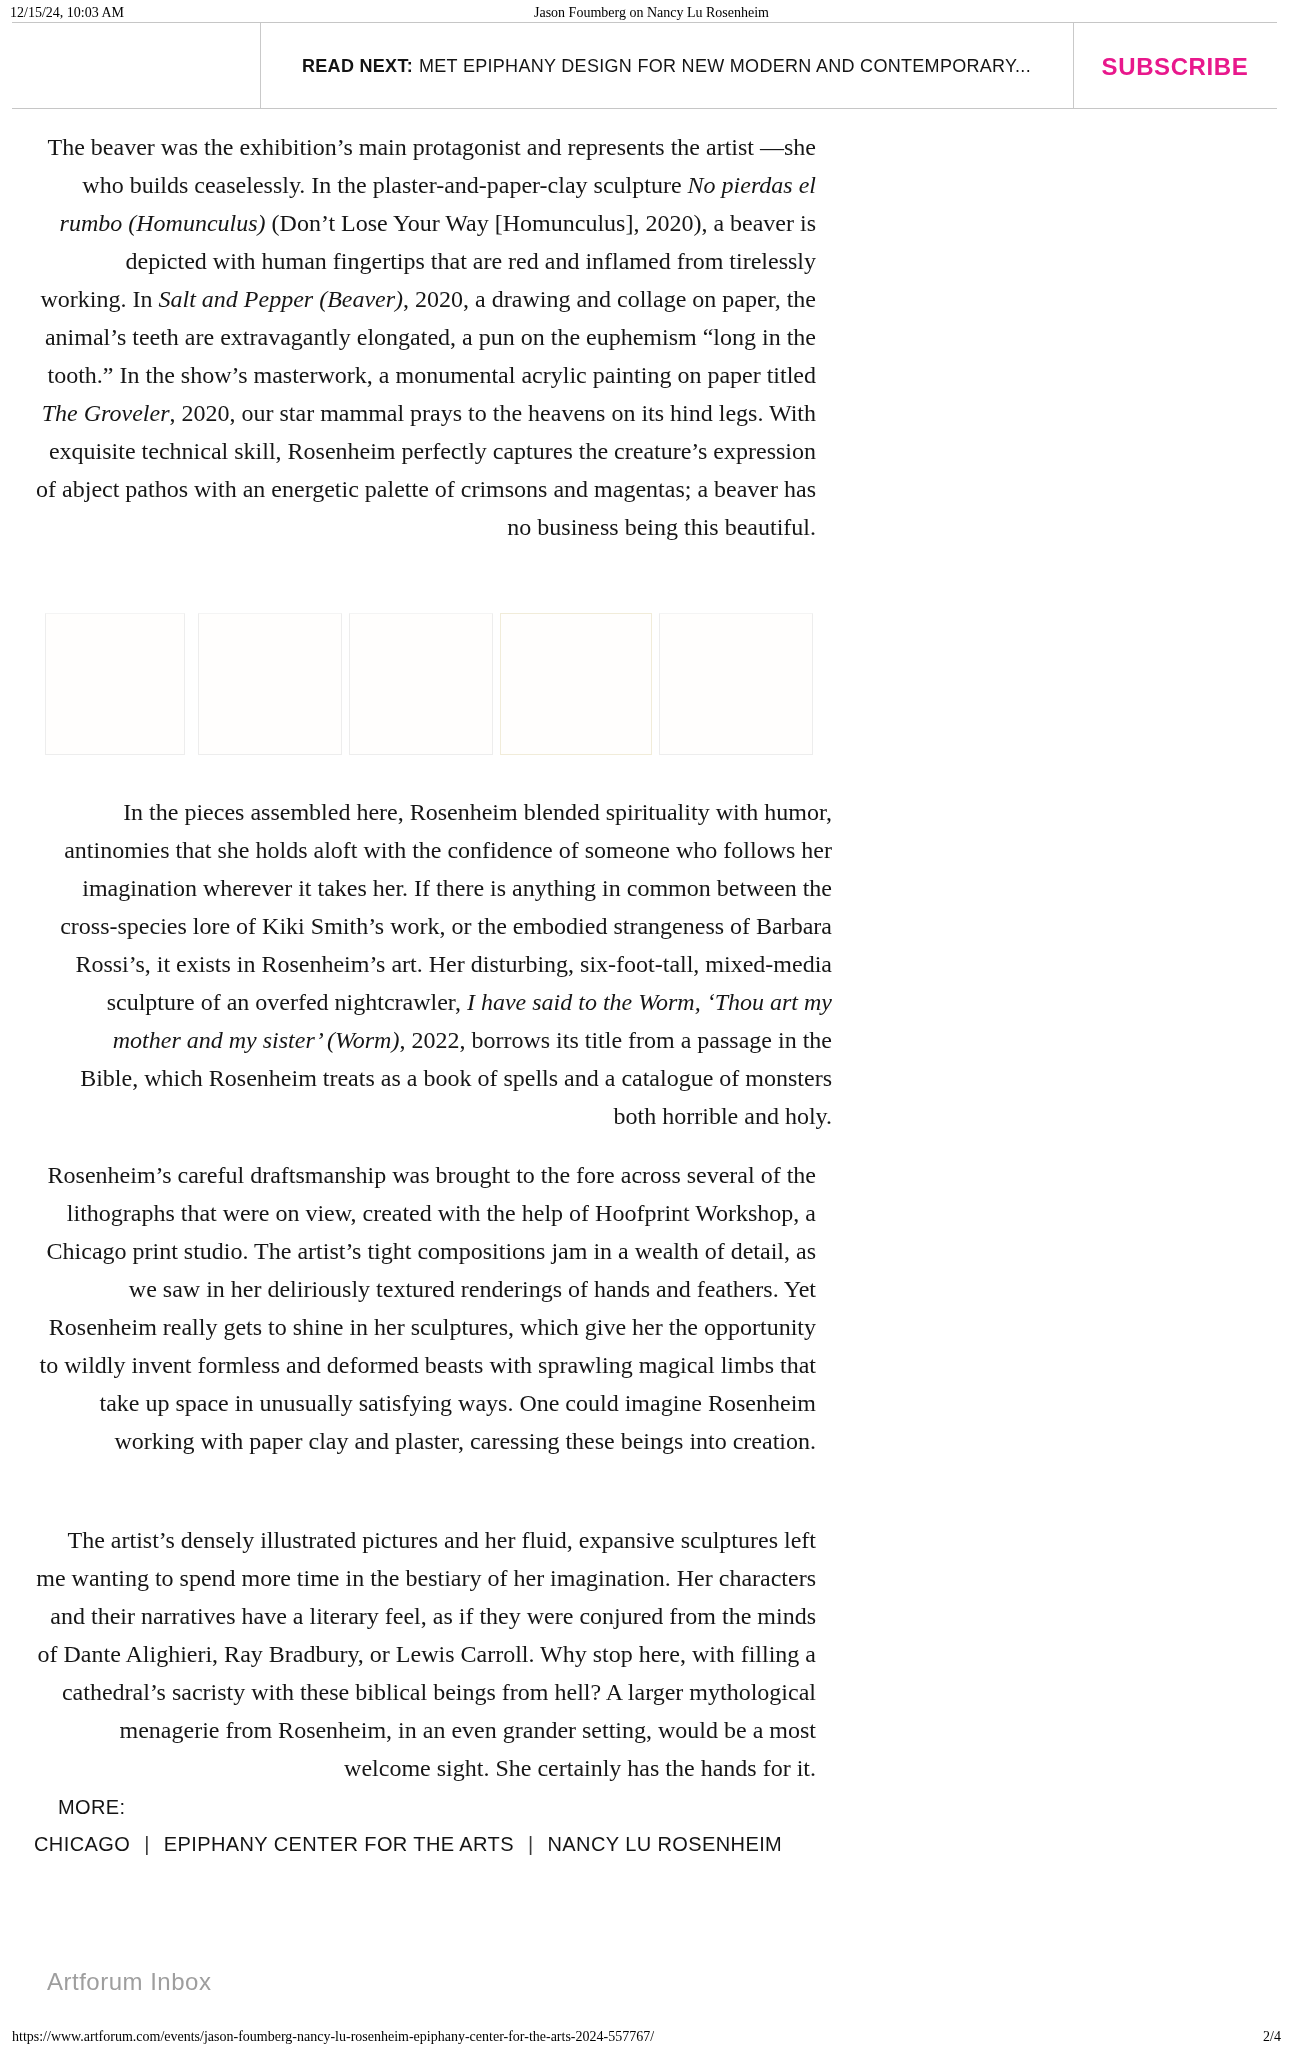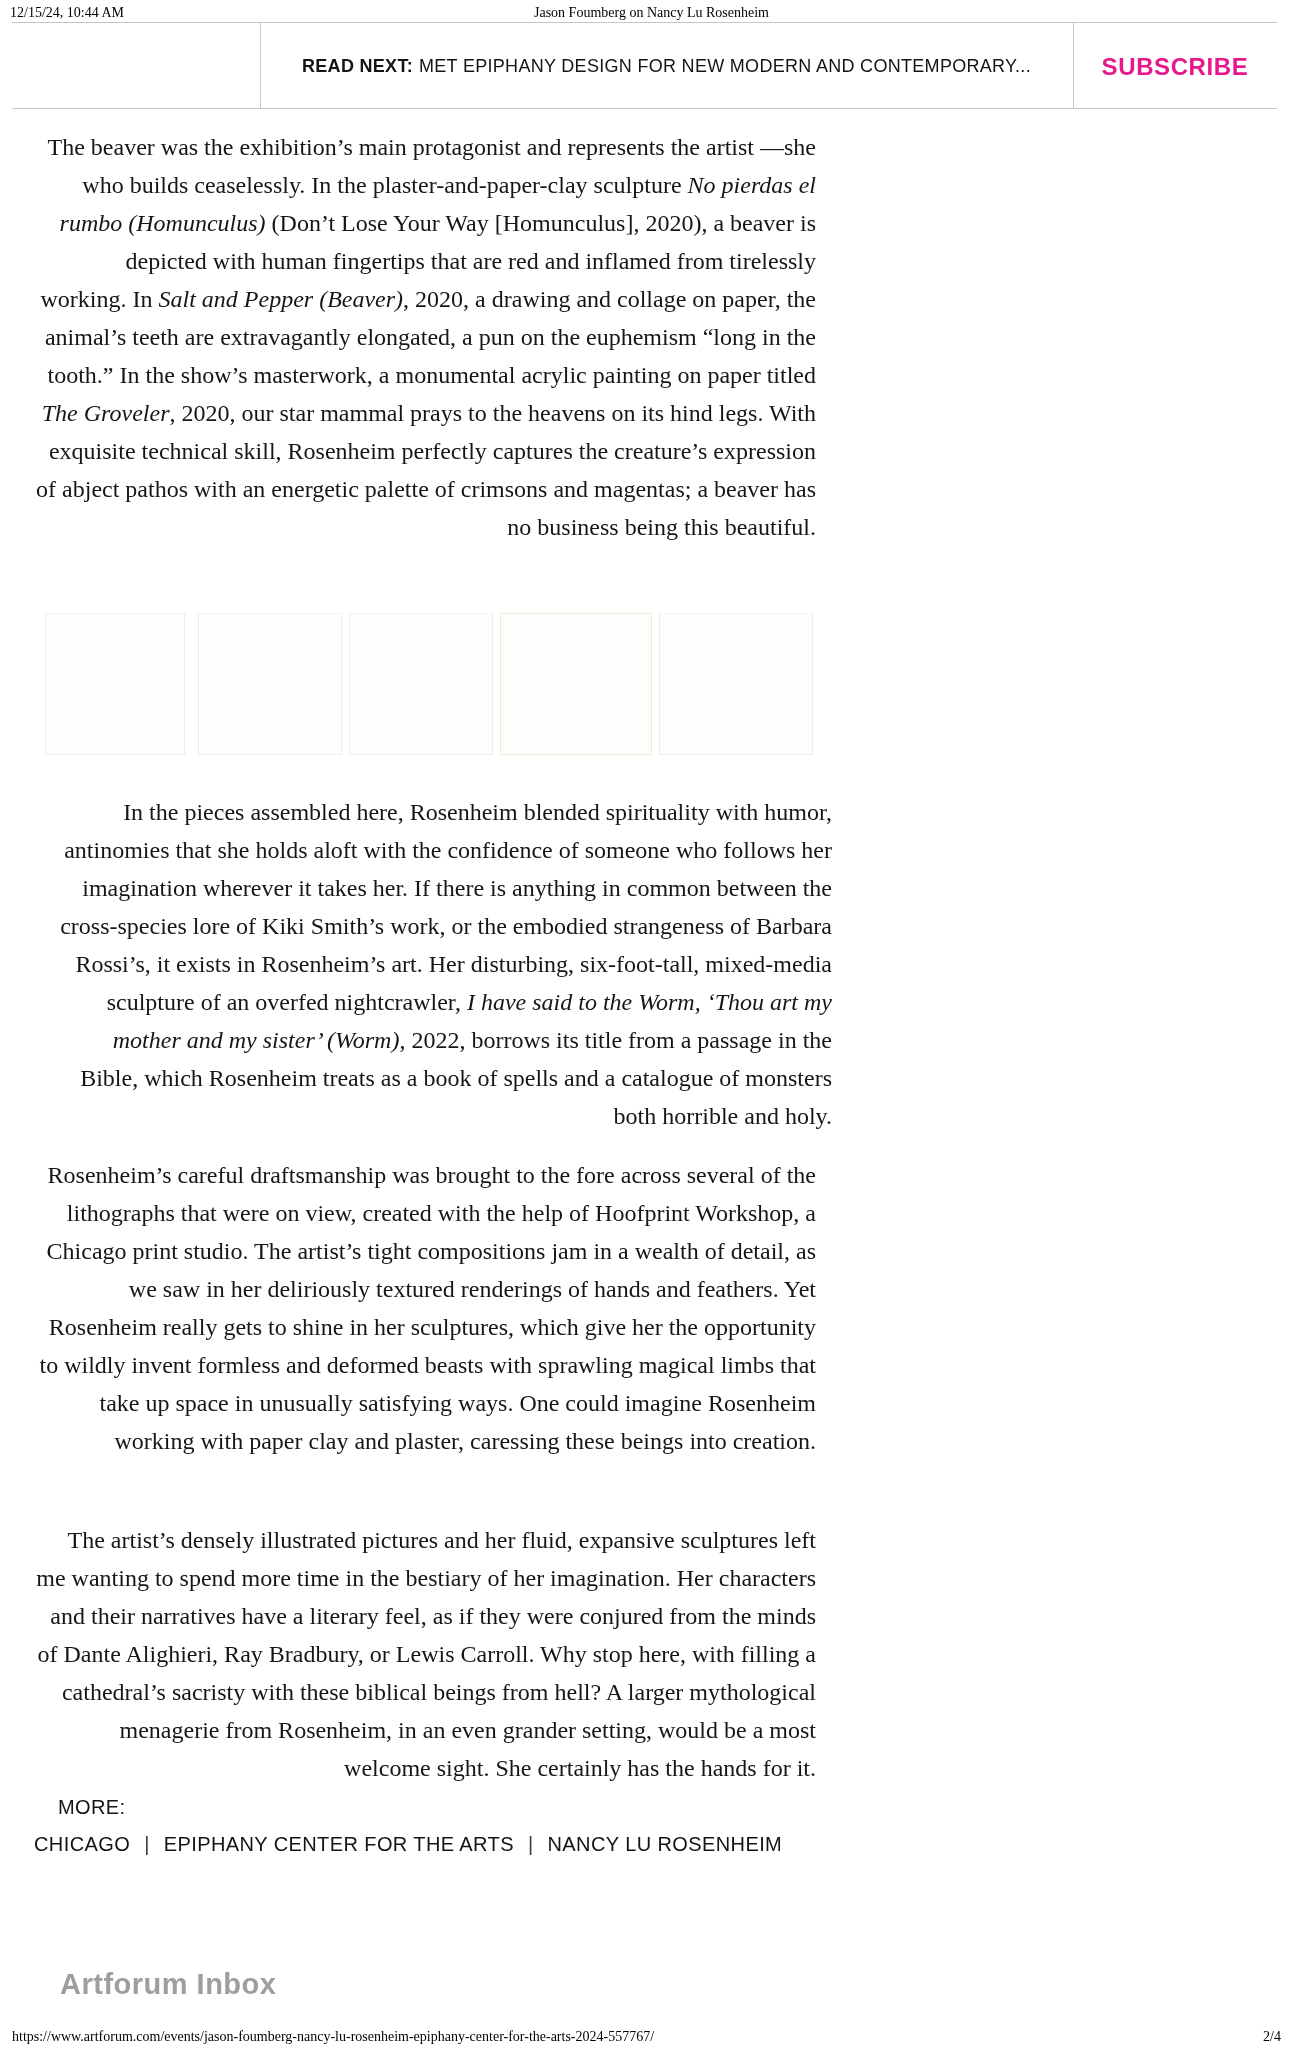--- a/index.html
+++ b/index.html
@@ -87,39 +87,39 @@
     position:absolute; left:34px; top:1833px;
     font-family:"Liberation Sans", sans-serif;
     font-size:20px; letter-spacing:0.4px; color:#141414;
     display:flex; align-items:center;
   }
   .tag { cursor:pointer; }
   .tag-sep { margin:0 14px; color:#3a3a3a; }
 
   
   .inbox-brand {
-    position:absolute; left:60px; top:1968px;
+    position:absolute; left:47px; top:1968px;
     font-family:"Liberation Sans", sans-serif;
-    font-weight:bold; font-size:29px; letter-spacing:0.5px;
+    font-weight:normal; font-size:24px; letter-spacing:0.5px;
   }
 
   
   .footer-url {
     position:absolute; left:12px; top:2029px;
     font-size:14px; color:#000;
   }
   .footer-page {
     position:absolute; right:22px; top:2029px;
     font-size:14px; color:#000;
   }
 </style>
 </head>
 <body>
 
-<div class="print-timestamp">12/15/24, 10:44 AM</div>
+<div class="print-timestamp">12/15/24, 10:03 AM</div>
 <div class="print-title">Jason Foumberg on Nancy Lu Rosenheim</div>
 
 <div class="topbar">
   <div class="vline v1"></div>
   <div class="vline v2"></div>
   <div class="readnext-cell">
     <b>READ NEXT:</b>
     <span>MET EPIPHANY DESIGN FOR NEW MODERN AND CONTEMPORARY...</span>
   </div>
   <div class="subscribe-cell">

